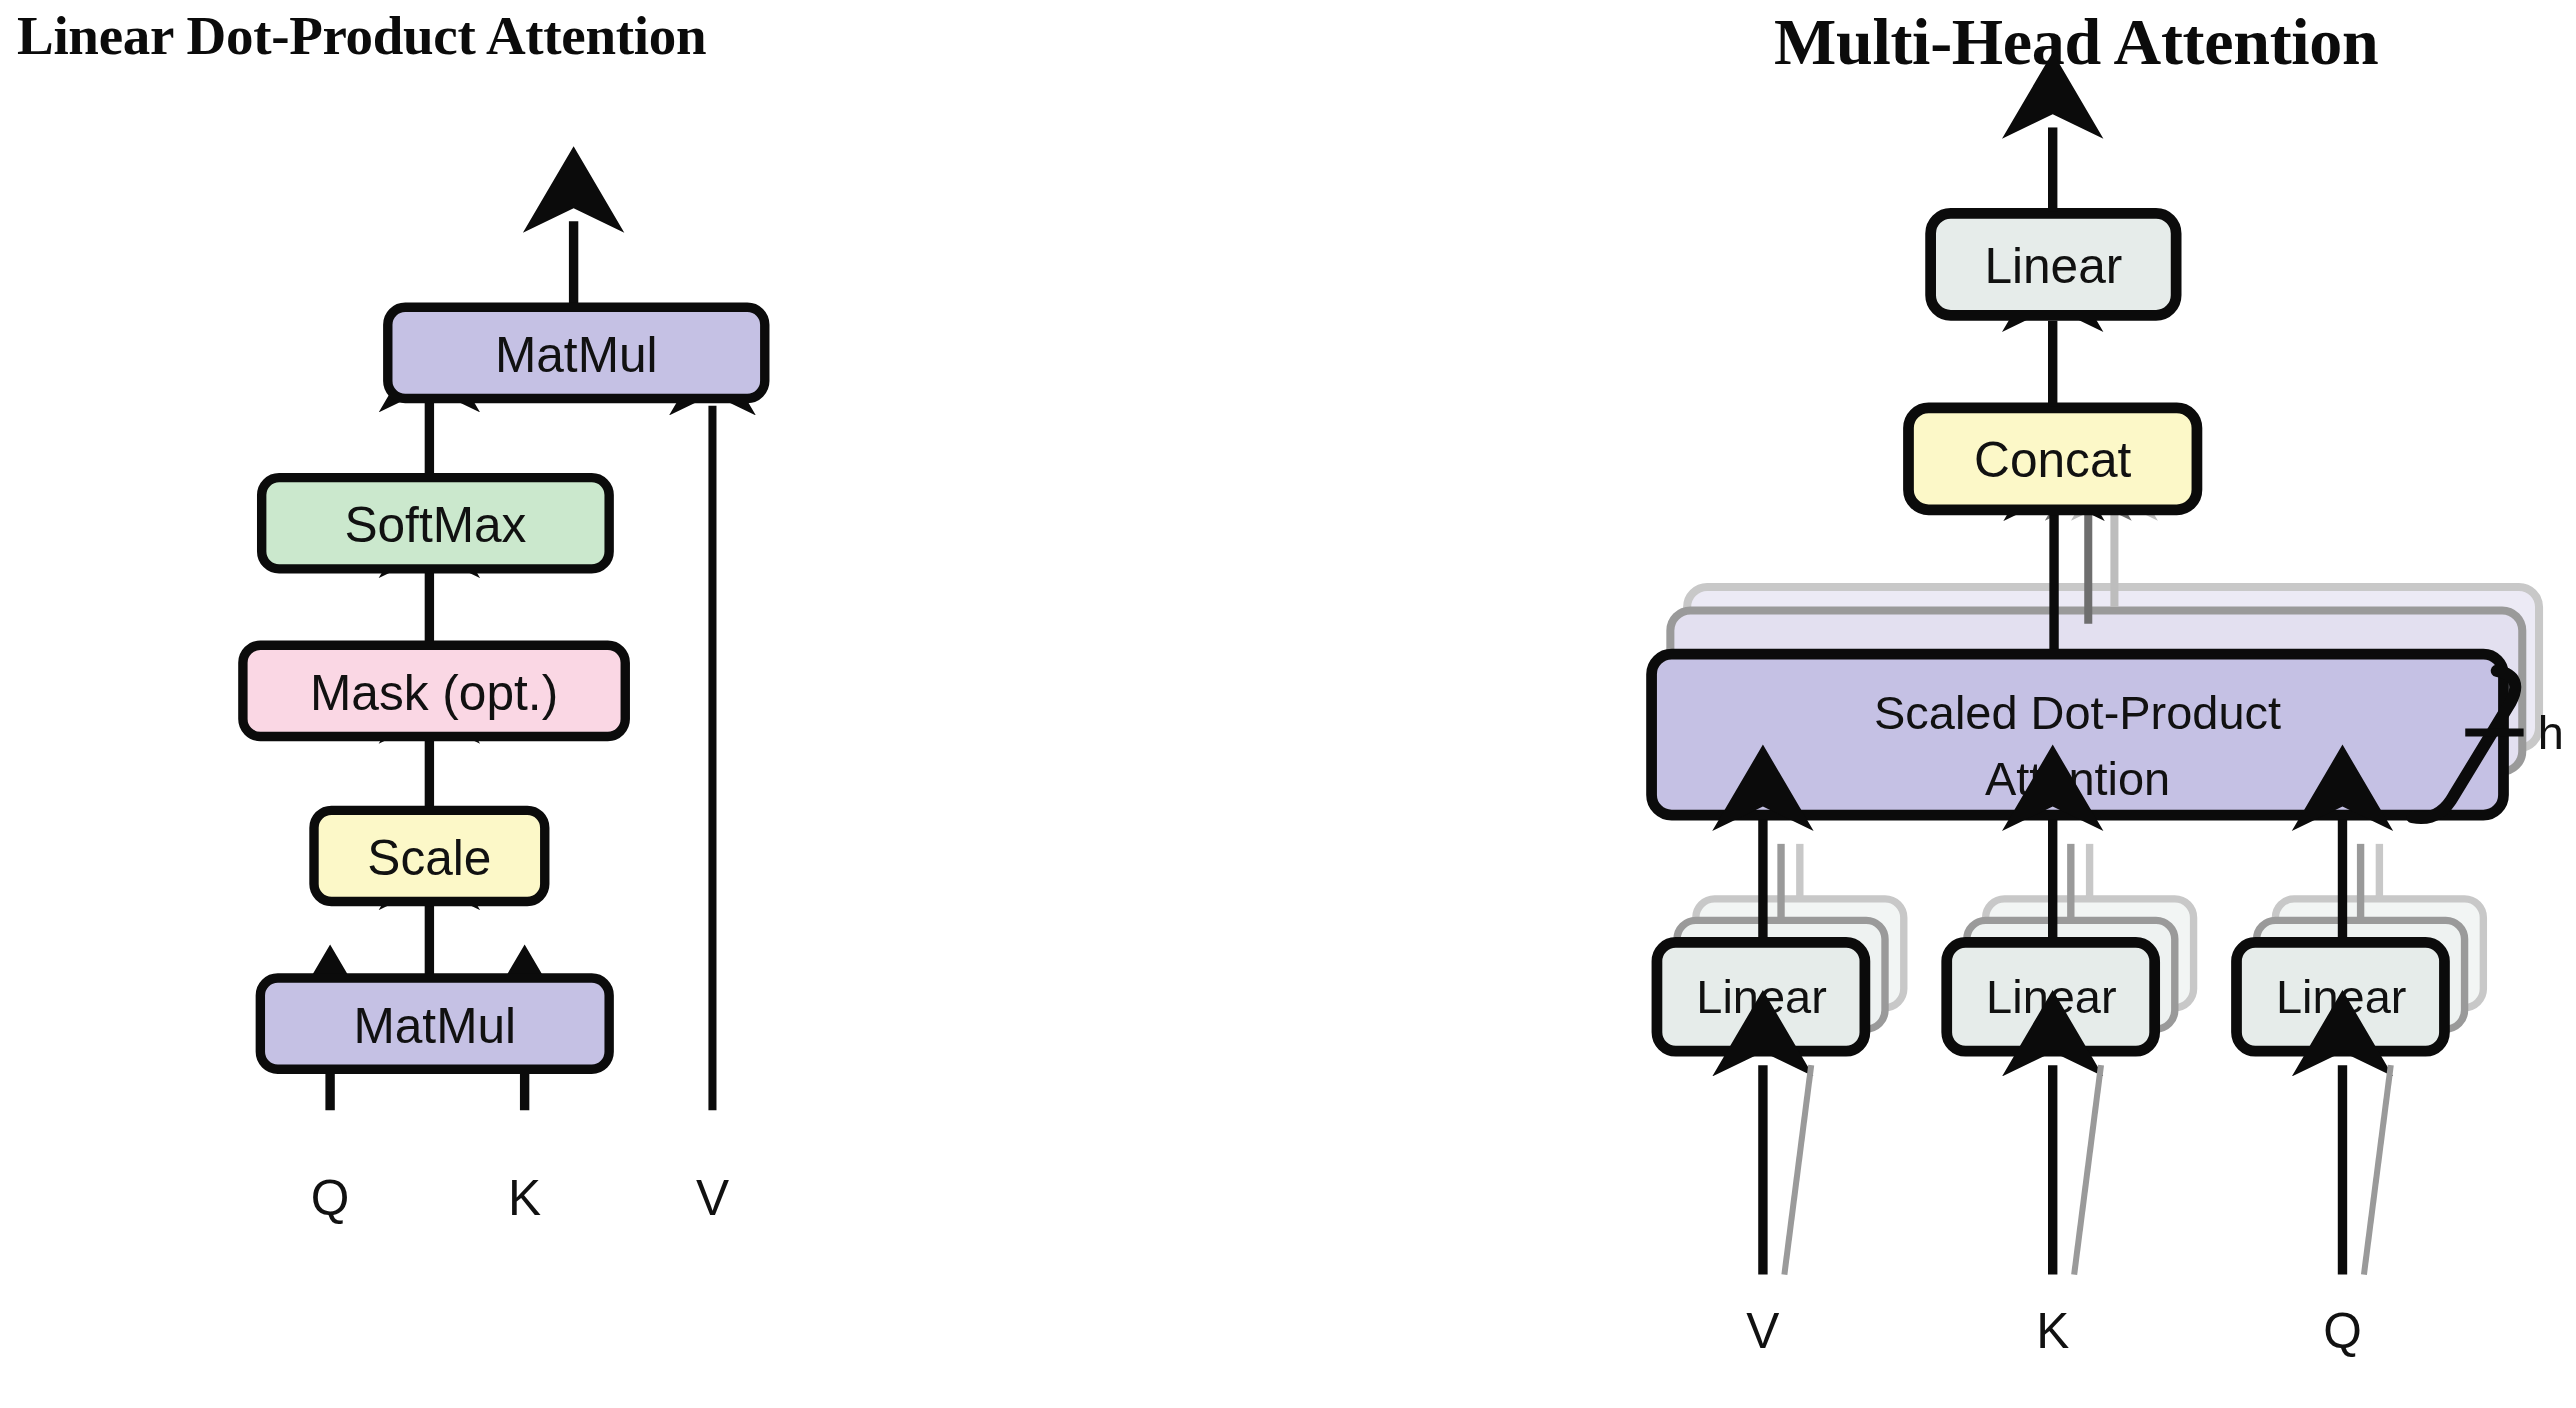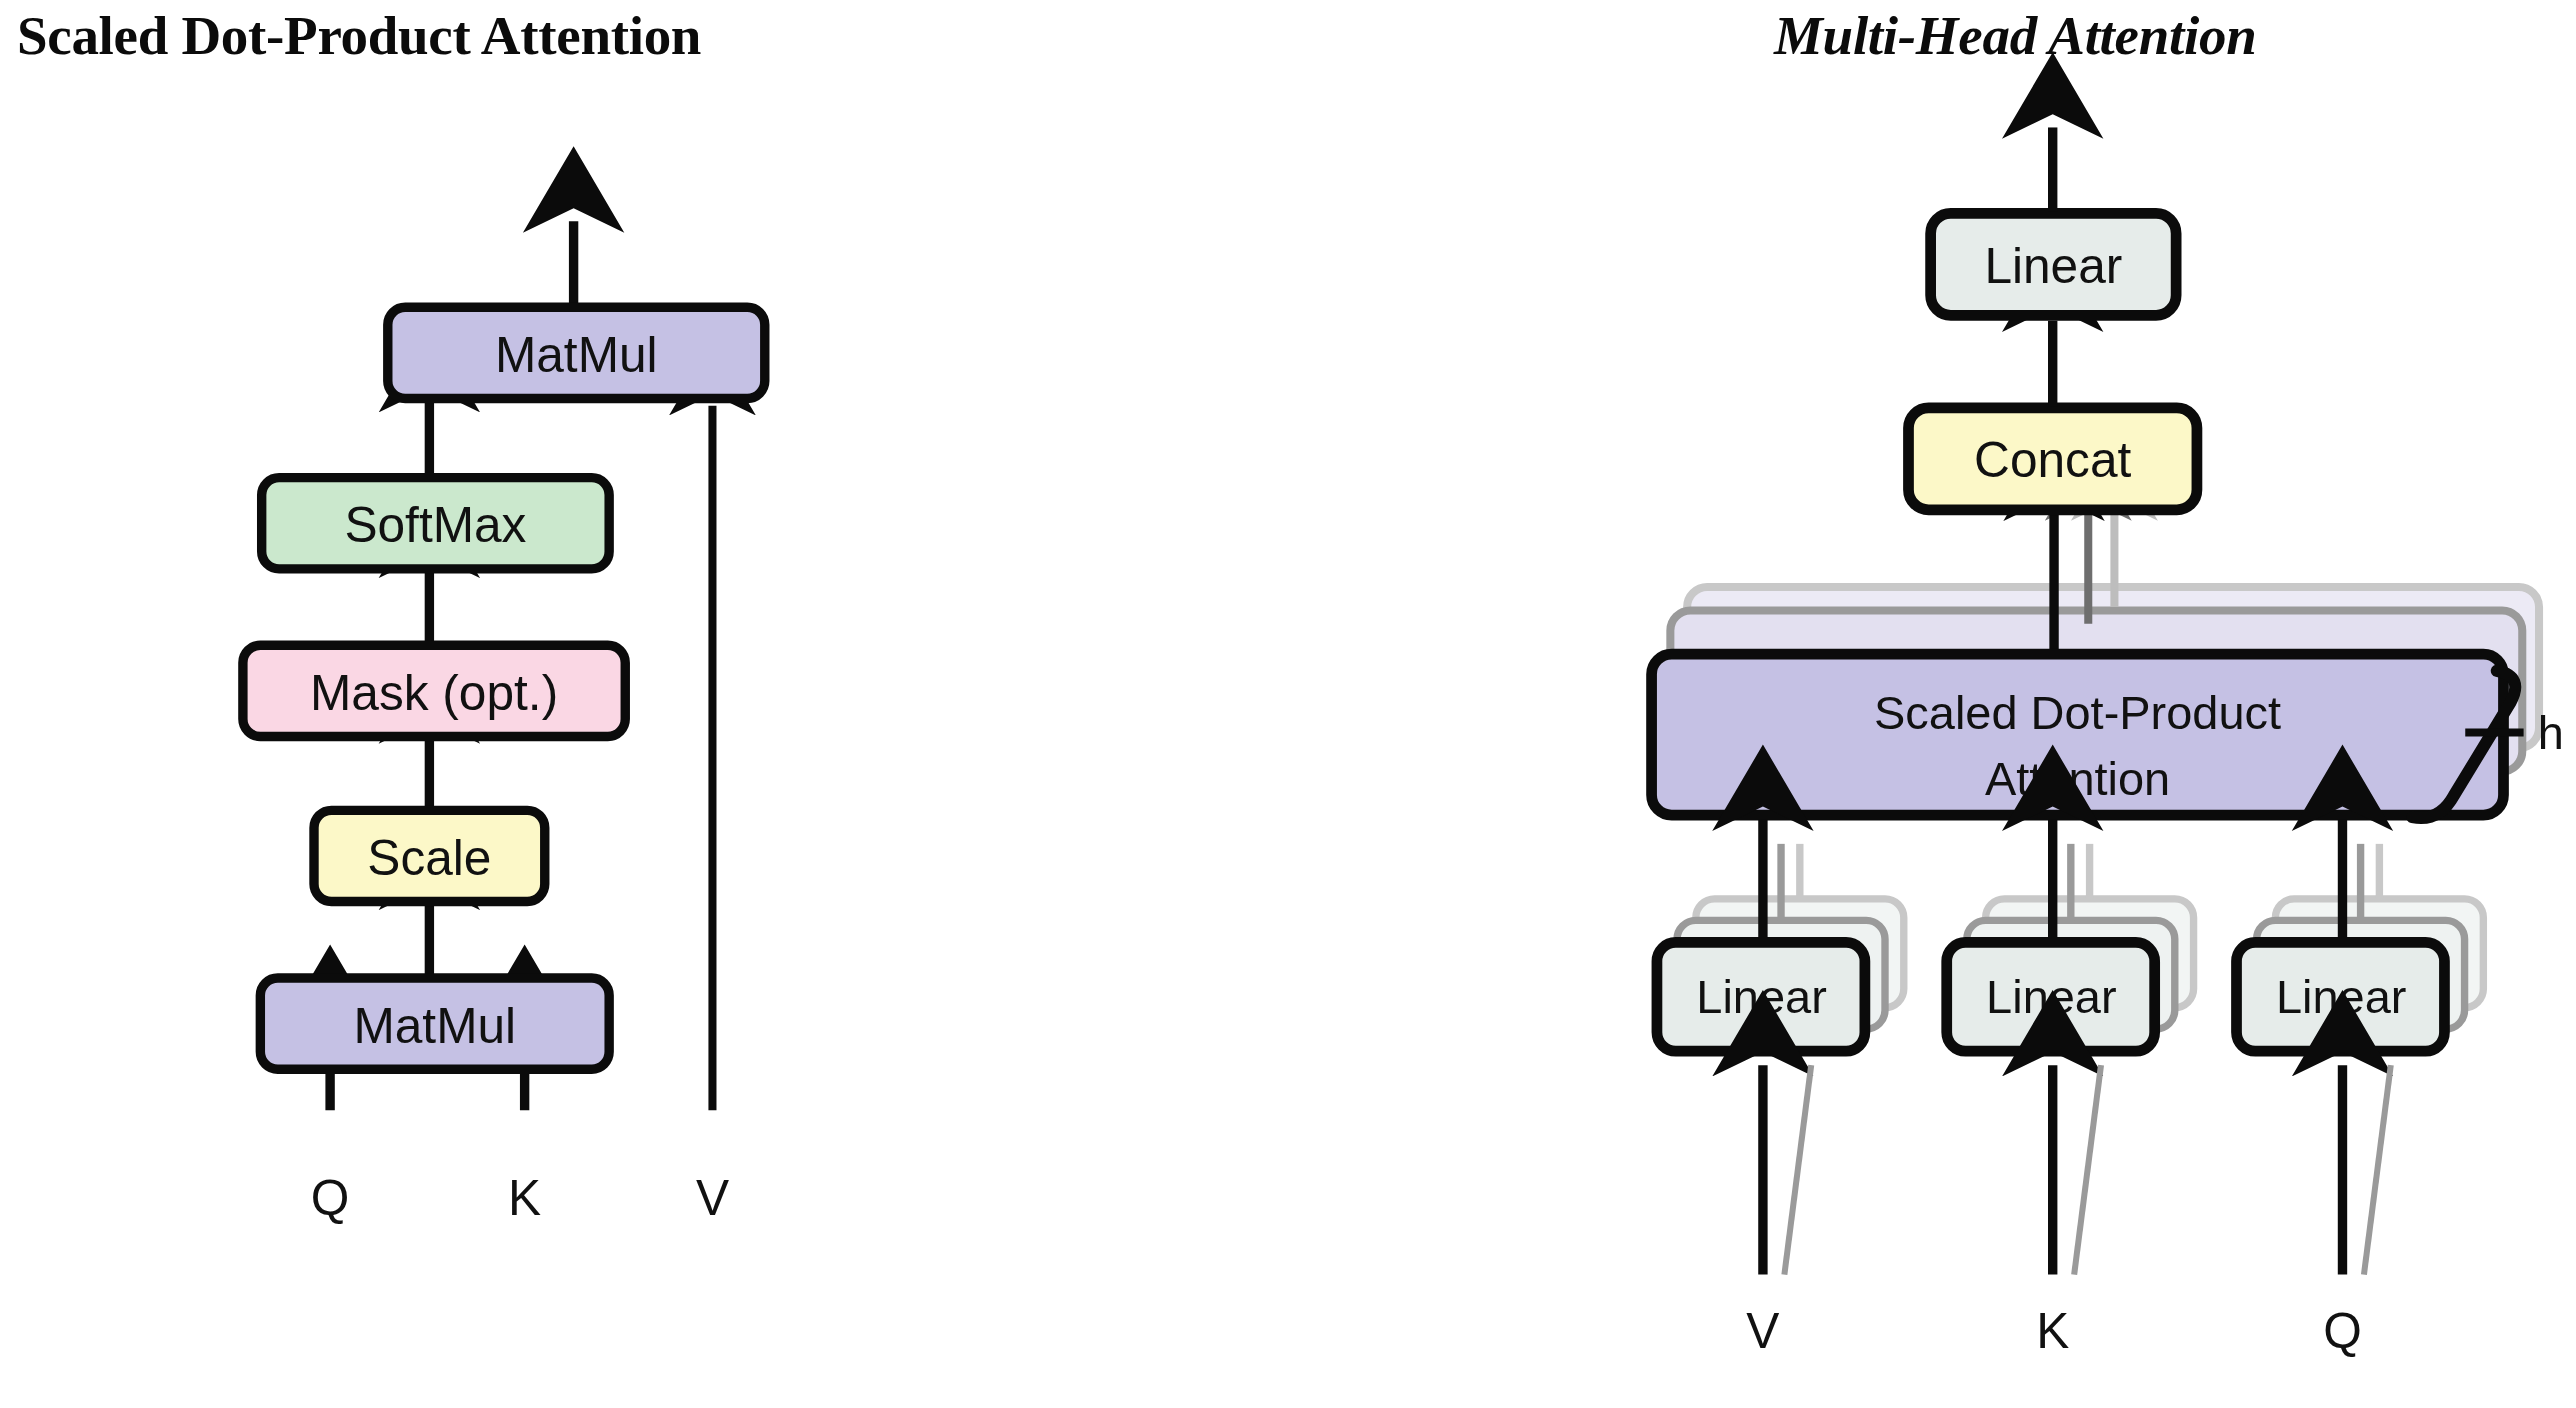--- a/index.html
+++ b/index.html
@@ -3,35 +3,35 @@
 <meta charset="utf-8">
 <style>
   html,body{margin:0;padding:0;background:#ffffff;}
   body{width:2576px;height:1408px;overflow:hidden;
        font-family:"Liberation Sans", sans-serif;}
   #stage{position:relative;width:2576px;height:1408px;background:#fff;}
   .title{position:absolute;font-family:"Liberation Serif", serif;
          font-weight:700;color:#0b0b0b;white-space:nowrap;
          letter-spacing:-0.3px;}
   #title-left{left:17px;top:4px;font-size:55px;}
-  #title-right{left:1774px;top:4px;font-size:55px;font-style:italic;}
+  #title-right{left:1774px;top:4px;font-size:66px;}
   svg#canvas{position:absolute;left:0;top:0;width:2576px;height:1408px;}
   .boxlabel{font-family:"Liberation Sans", sans-serif;
             fill:#111;text-anchor:middle;dominant-baseline:central;}
   .qkv{font-family:"Liberation Sans", sans-serif;fill:#111;
        text-anchor:middle;font-size:74px;}
   .hlabel{font-family:"Liberation Sans", sans-serif;fill:#111;
           text-anchor:start;font-size:70px;}
 </style>
 </head>
 <body>
 
 <div id="stage">
 
-  <div class="title" id="title-left">Scaled Dot-Product Attention</div>
+  <div class="title" id="title-left">Linear Dot-Product Attention</div>
 
   <div class="title" id="title-right">Multi-Head Attention</div>
 
   <svg id="canvas" viewBox="0 0 3840 2099">
     <defs>
       <marker id="ah" markerWidth="10" markerHeight="12" refX="1.2" refY="6" orient="auto" markerUnits="strokeWidth">
         <path d="M0,0.6 L9.2,6 L0,11.4 L2.6,6 Z" fill="#0b0b0b"></path>
       </marker>
       <marker id="ah-mid" markerWidth="10" markerHeight="12" refX="1.2" refY="6" orient="auto" markerUnits="strokeWidth">
         <path d="M0,0.6 L9.2,6 L0,11.4 L2.6,6 Z" fill="#6e6e6e"></path>

